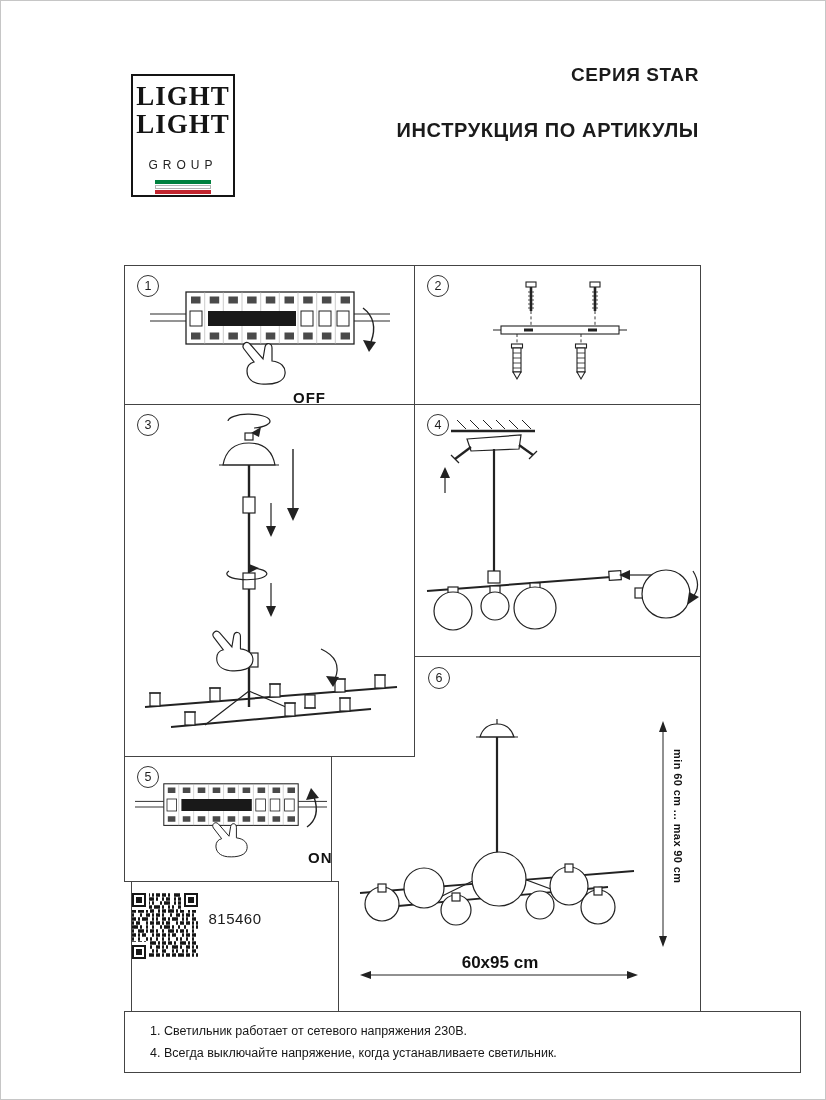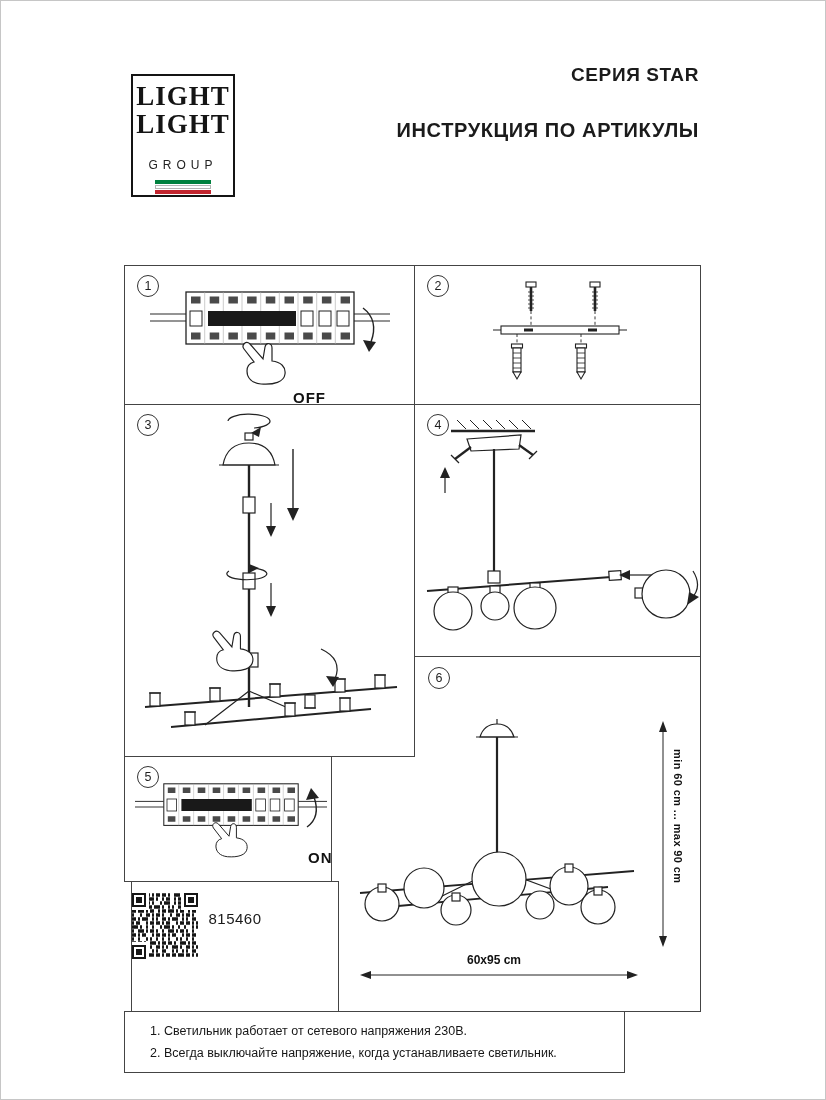--- a/index.html
+++ b/index.html
@@ -29,34 +29,34 @@
   
   .panel { position:absolute; background:#fff; border:1px solid #444; }
   .panel > svg { position:absolute; left:0; top:0; }
   #p1 { left:123px; top:264px; width:291px; height:140px; }
   #p2 { left:413px; top:264px; width:287px; height:140px; }
   #p3 { left:123px; top:403px; width:291px; height:353px; z-index:2; }
   #p4 { left:413px; top:403px; width:287px; height:253px; }
   #p6 { left:330px; top:655px; width:370px; height:356px; z-index:1; }
   #p5 { left:123px; top:755px; width:208px; height:126px; z-index:2; }
   #qrbox { left:123px; top:880px; width:208px; height:131px; z-index:2; text-align:center; padding-top:28px;margin-left:7px; }
-  #footer { left:123px; top:1010px; width:501px; height:62px; z-index:2; }
+  #footer { left:123px; top:1010px; width:677px; height:62px; z-index:2; }
 
   .badge { position:absolute; left:12px; top:9px; width:22px; height:22px; border:1px solid #333;
            border-radius:50%; font-size:12.5px; line-height:20px; text-align:center; background:#fff; z-index:3; }
   #p6 .badge { left:96px; top:10px; }
 
   .sw-label { position:absolute; font-weight:bold; font-size:15px; letter-spacing:1px; color:#111; }
   #p1 .sw-label { left:168px; top:92px;margin-top:31px; }
   #p5 .sw-label { left:138px; top:92px;margin-left:45px; }
 
   .v-label { position:absolute; left:336px; top:92px; height:200px; width:16px;
              writing-mode:vertical-rl; font-size:11px; font-weight:bold; letter-spacing:.4px; color:#111; }
-  .h-label { position:absolute; left:102px; top:296px; width:120px; text-align:center;
-             font-size:12px; font-weight:bold; color:#111; }
+  .h-label { position:absolute; left:108px; top:296px; width:120px; text-align:center;
+             font-size:17px; font-weight:bold; color:#111; }
 
   .art-num { font-size:15px; letter-spacing:.5px; color:#1a1a1a; }
   .qr { display:block; margin:11px auto 0; }
 
   .note { position:absolute; left:25px; font-size:12.5px; color:#161616; }
   #note1 { top:12px; } #note2 { top:34px; }
 </style>
 </head>
 <body>
 
@@ -314,16 +314,16 @@
         <rect x="0" y="24.5" width="8.5" height="8.5" fill="#fff"></rect>
         <rect x="0" y="26" width="7" height="7" fill="#161616"></rect>
         <rect x="1" y="27" width="5" height="5" fill="#fff"></rect>
         <rect x="2" y="28" width="3" height="3" fill="#161616"></rect>
       </g>
     </svg>
   </div>
 
   <div class="panel" id="footer">
     <div class="note" id="note1">1. Светильник работает от сетевого напряжения 230В.</div>
-    <div class="note" id="note2">2. Всегда выключайте напряжение, когда устанавливаете светильник.</div>
+    <div class="note" id="note2">4. Всегда выключайте напряжение, когда устанавливаете светильник.</div>
   </div>
 
 </div>
 
 </body></html>

